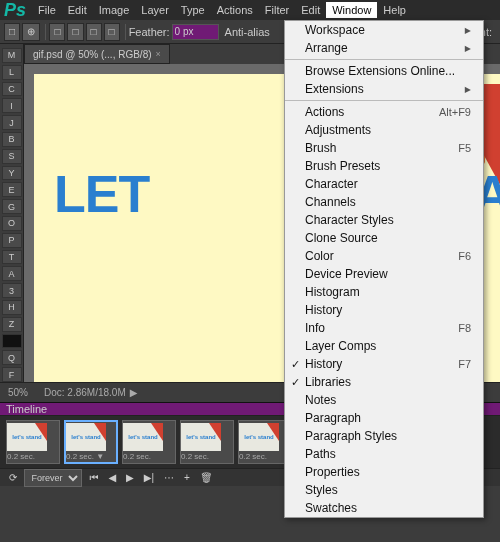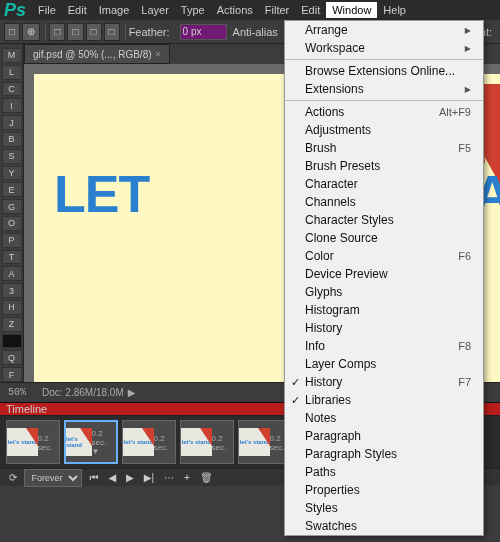--- a/index.html
+++ b/index.html
@@ -56,21 +56,21 @@
     }
     .toolbar-sep {
       width: 1px;
       background: #555;
       height: 16px;
       margin: 0 3px;
     }
     .toolbar-label {
       color: #ccc;
       font-size: 11px;
-      margin-right: 10px;
+      margin-right: 2px;
     }
     .toolbar-input {
       background: #701a75;
       border: 1px solid #555;
       color: #ccc;
       font-size: 10px;
       width: 47px;
       height: 16px;
       padding: 0 2px;
     }
@@ -215,33 +215,33 @@
     #status-bar {
       background: #3c3c3c;
       height: 20px;
       display: flex;
       align-items: center;
       padding: 0 8px;
       border-top: 1px solid #222;
       font-size: 10px;
       color: #aaa;
     }
-    .status-zoom { margin-right: 8px; font-family: Liberation Mono, monospace; }
+    .status-zoom { margin-right: 8px; }
     .status-sep { margin: 0 4px; color: #666; }
 
     
     #timeline {
       background: #2b2b2b;
       height: 80px;
       border-top: 1px solid #111;
       display: flex;
       flex-direction: column;
     }
     #timeline-header {
-      background: #b91c1c;
+      background: #701a75;
       height: 18px;
       display: flex;
       align-items: center;
       padding: 0 6px;
       color: #ccc;
       font-size: 11px;
       border-bottom: 1px solid #222;
     }
     #timeline-content {
       display: flex;
@@ -249,22 +249,22 @@
       padding: 4px 6px;
       gap: 4px;
       flex: 1;
     }
     .timeline-frame {
       background: #4a4a4a;
       border: 1px solid #666;
       width: 54px;
       height: 44px;
       display: flex;
-      flex-direction: row;
-      align-items: center;
+      flex-direction: column;
+      align-items: flex-start;
       justify-content: center;
       cursor: pointer;
       position: relative;
       font-size: 9px;
       color: #aaa;
     }
     .timeline-frame.selected {
       border: 2px solid #6ab0ff;
     }
     .timeline-frame-img {
@@ -513,24 +513,24 @@
     <span class="ctrl-btn">▶|</span>
     <span class="ctrl-btn">⋯</span>
     <span class="ctrl-btn">+</span>
     <span class="ctrl-btn">🗑</span>
   </div>
 </div>
 
 <div id="dropdown-overlay">
   <div id="window-menu-dropdown">
     <div class="dd-item has-arrow">
+      <span>Workspace</span>
+    </div>
+    <div class="dd-item has-arrow">
       <span>Arrange</span>
-    </div>
-    <div class="dd-item has-arrow">
-      <span>Workspace</span>
     </div>
     <div class="dd-separator"></div>
     <div class="dd-item">
       <span>Browse Extensions Online...</span>
     </div>
     <div class="dd-item has-arrow">
       <span>Extensions</span>
     </div>
     <div class="dd-separator"></div>
     <div class="dd-item">
@@ -558,23 +558,20 @@
       </div>
     <div class="dd-item">
         <span>Clone Source</span>
       </div>
     <div class="dd-item">
       <span>Color</span>
       <span class="dd-shortcut">F6</span>
     </div>
     <div class="dd-item">
         <span>Device Preview</span>
-      </div>
-    <div class="dd-item">
-        <span>Glyphs</span>
       </div>
     <div class="dd-item">
         <span>Histogram</span>
       </div>
     <div class="dd-item">
         <span>History</span>
       </div>
     <div class="dd-item">
       <span>Info</span>
       <span class="dd-shortcut">F8</span>

